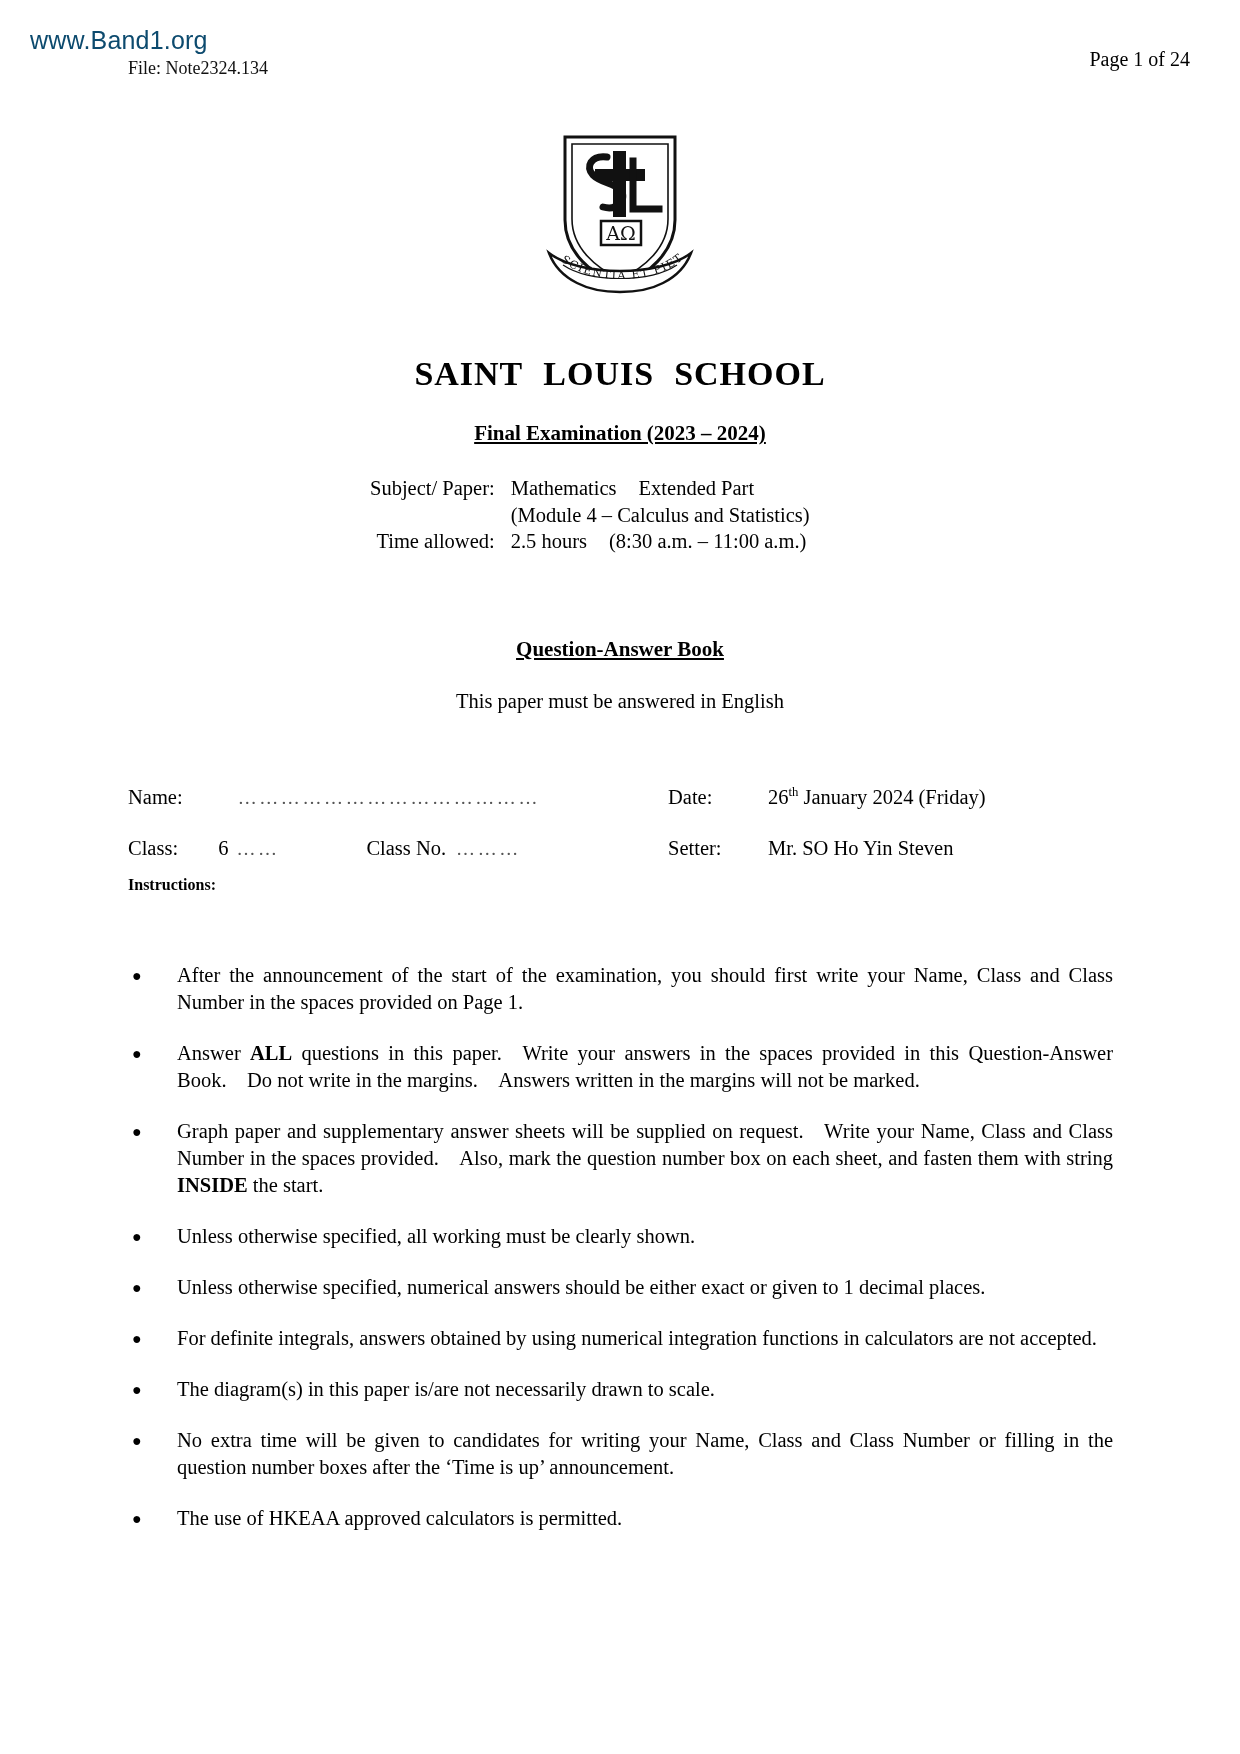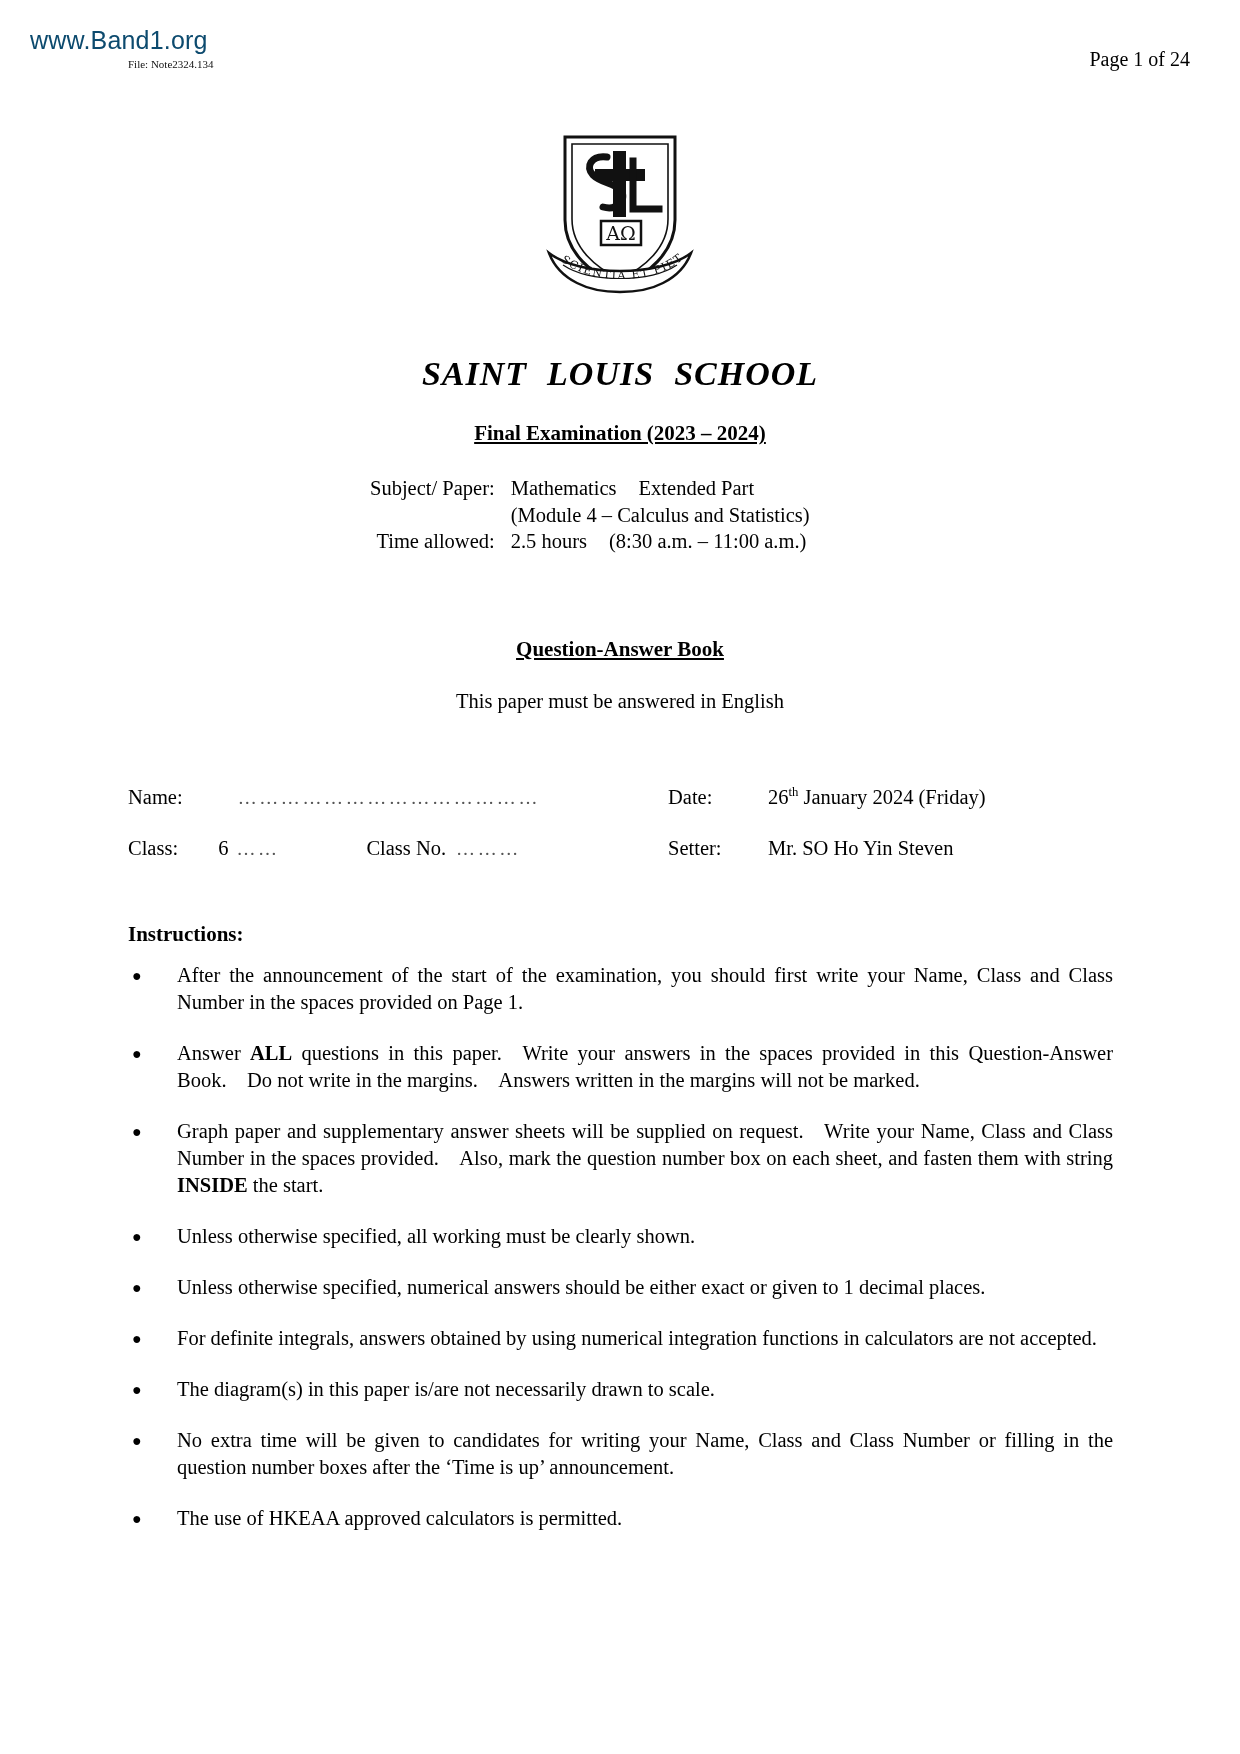--- a/index.html
+++ b/index.html
@@ -31,21 +31,21 @@
     font-family: "Liberation Sans", sans-serif;
     font-size: 25px;
     letter-spacing: 0.2px;
     color: #0c4a6e;
   }
   .filecode {
     position: absolute;
     left: 128px;
     top: 58px;
     font-family: "Liberation Serif", serif;
-    font-size: 11px;
+    font-size: 18px;
     color: #111;
   }
   .pageno {
     position: absolute;
     right: 50px;
     top: 48px;
     font-size: 20px;
   }
 
   
@@ -65,21 +65,20 @@
   
   .school-name {
     position: absolute;
     left: 0;
     right: 0;
     top: 355px;
     text-align: center;
     font-size: 34px;
     font-weight: bold;
     letter-spacing: 1px;
-    font-style: italic;
   }
   .school-name span { padding: 0 10px; }
   .exam-title {
     position: absolute;
     left: 0;
     right: 0;
     top: 421px;
     text-align: center;
     font-size: 21px;
     font-weight: bold;
@@ -153,22 +152,22 @@
   .col-left  { width: 540px; display: flex; align-items: baseline; }
   .col-right { display: flex; align-items: baseline; }
   .setter-label { width: 100px; }
   .date-val { margin-left: 0px; }
   sup { font-size: 0.62em; vertical-align: super; text-align: right; }
 
   
   .instr-title {
     position: absolute;
     left: 128px;
-    top: 922px;
-    font-size: 21px;
+    top: 876px;
+    font-size: 16px;
     font-weight: bold;
   }
   .instr-list {
     position: absolute;
     left: 128px;
     top: 962px;
     width: 985px;
     font-size: 20.5px;
     line-height: 27px;
   }

